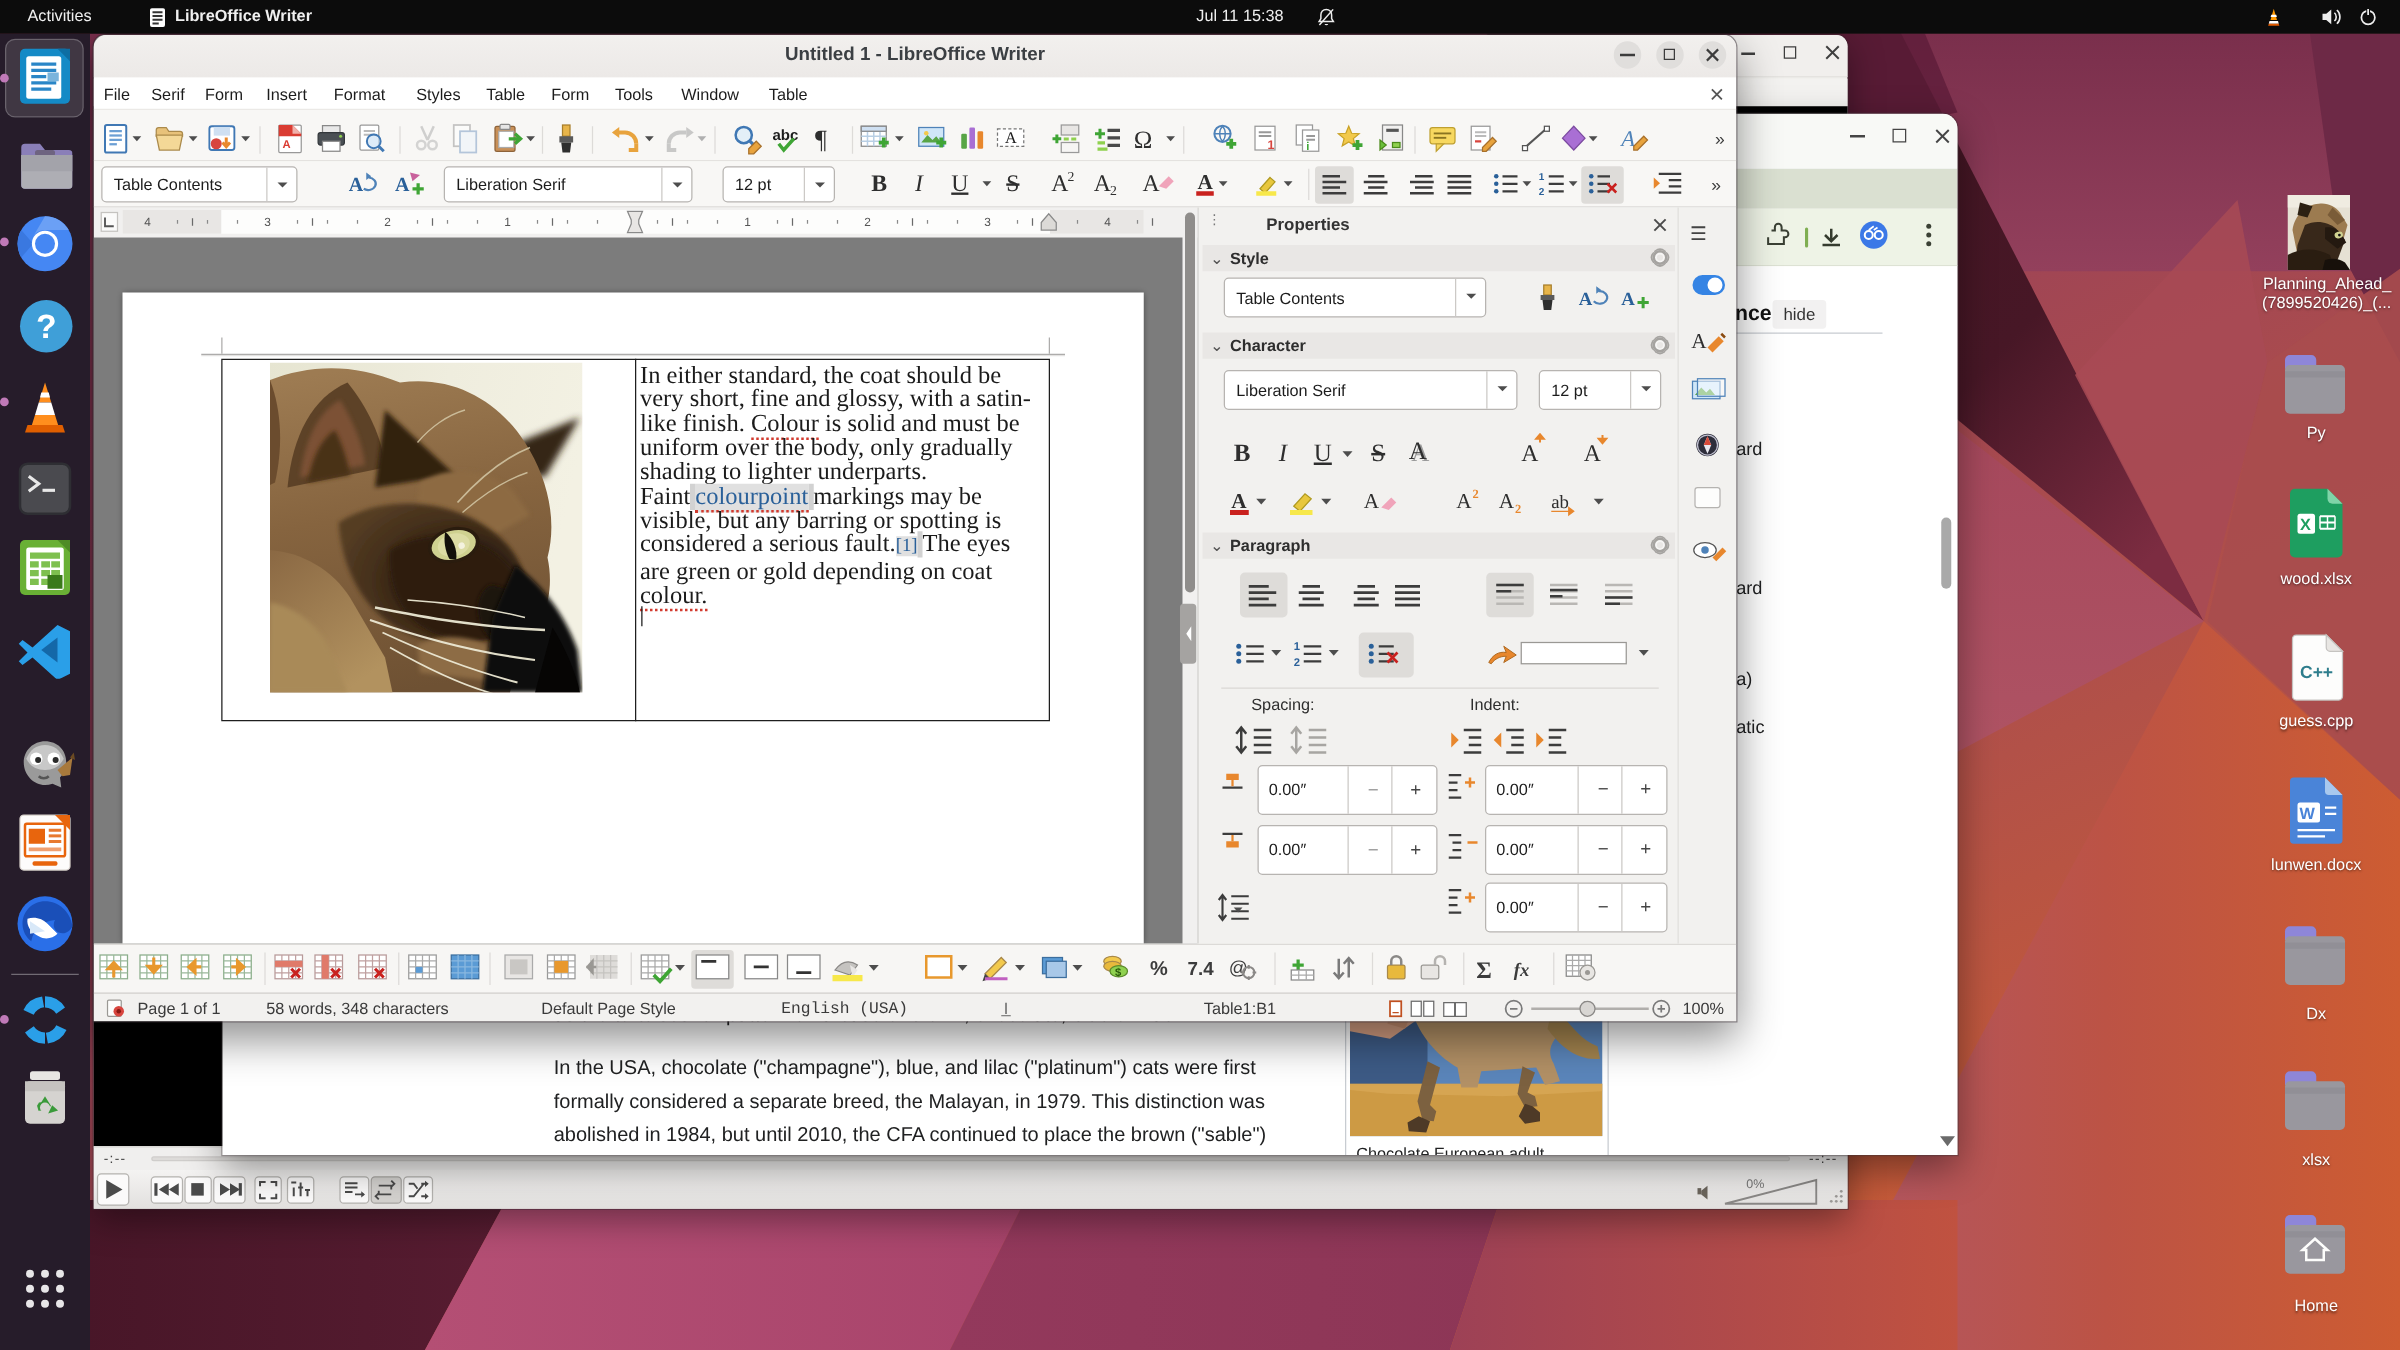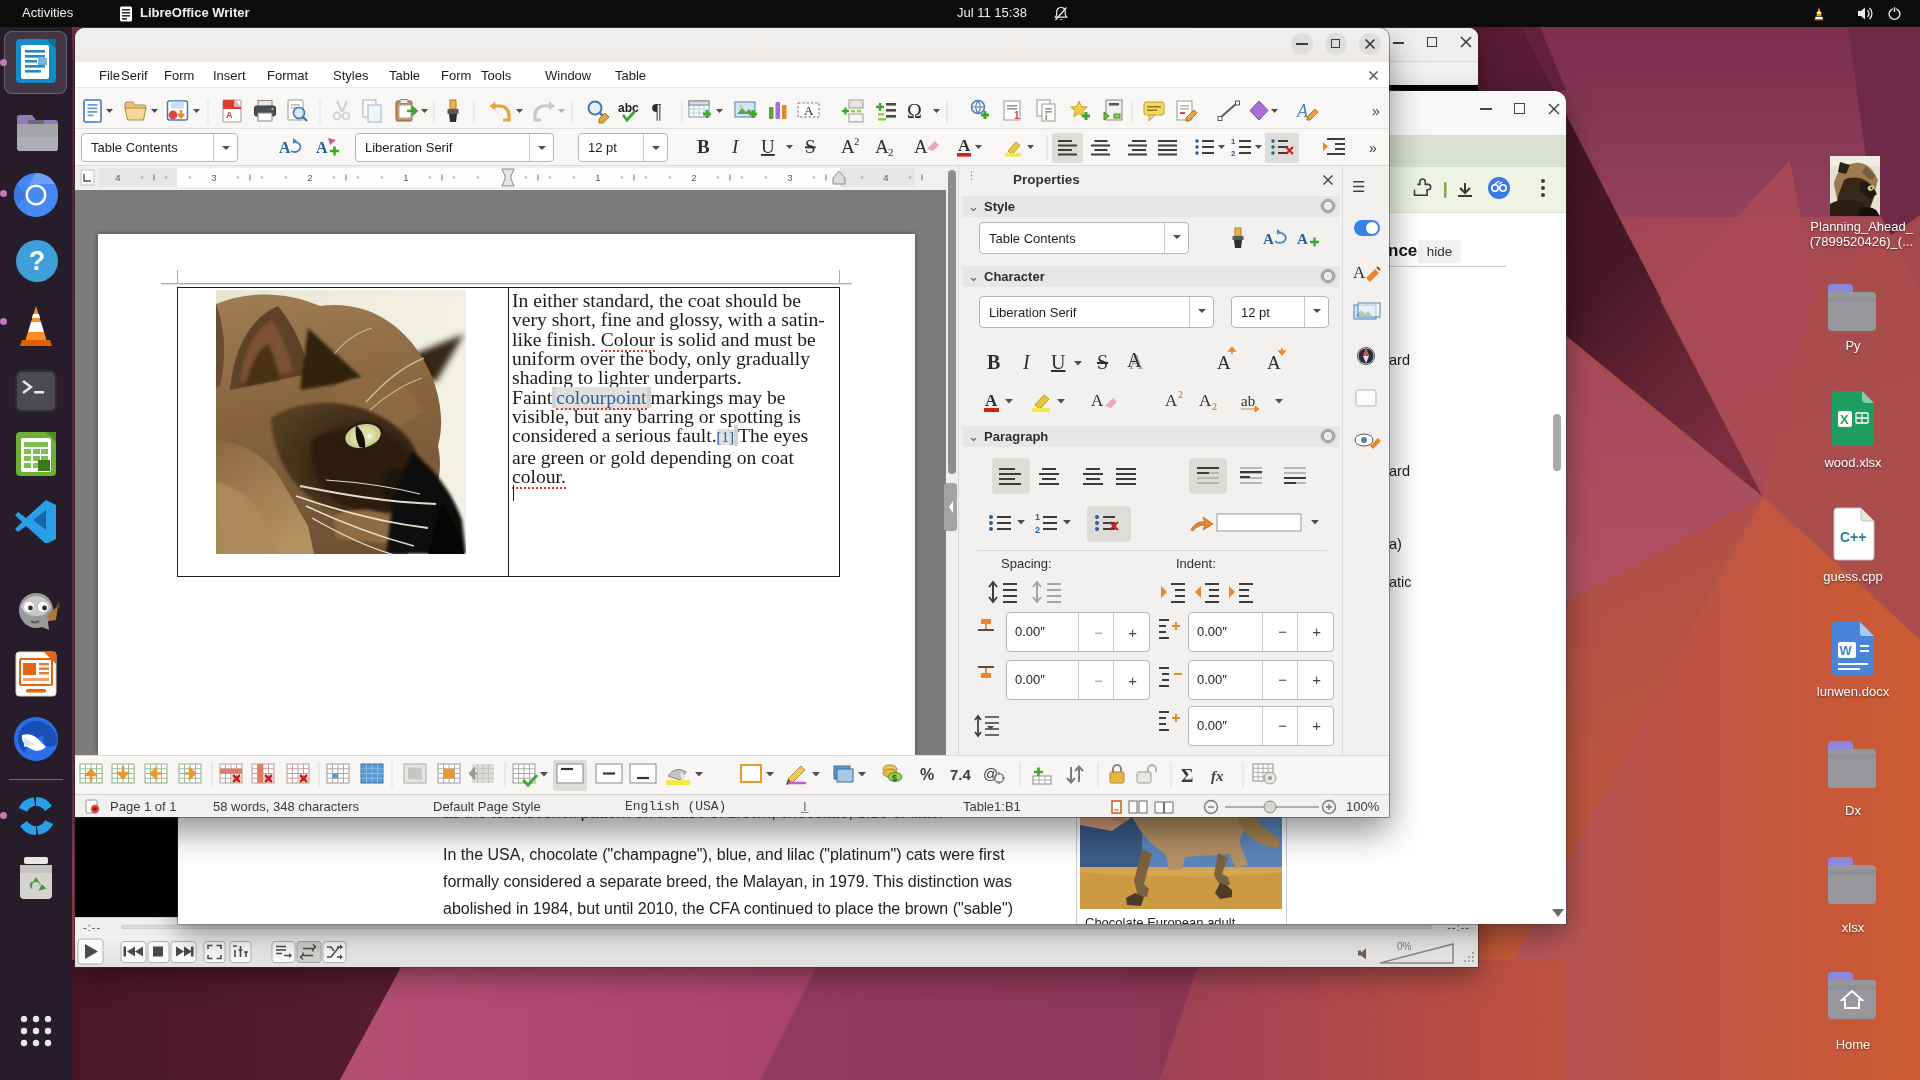--- a/index.html
+++ b/index.html
@@ -272,40 +272,41 @@
   <path d="M62 58l-8 32 4 15 9 1 2-8-5-5 8-30zM138 62l-4 22 6 11 10-1-2-8-6-3 6-16z" fill="#7c6140"></path>
   <path d="M55 102l-9 5 1 7 14 1 3-9zM140 92l-5 10 5 6 12-2v-7l-6-5z" fill="#4e3a27"></path>
   <path d="M162 14c12 10 20 26 36 32l2 10c-18 2-32-10-42-24z" fill="#a5854f"></path>
  </svg>
  <div class="abs" style="left:907px;top:824px;font-size:13px;color:#202122;">Chocolate European adult</div>
 </div>
 
 <div id="libo">
 
  <div class="abs" style="left:0;top:0;width:1314px;height:34px;background:linear-gradient(#f2f0ee,#ece9e7);border-radius:10px 10px 0 0;"></div>
+ <div class="abs" style="left:0;top:7px;width:1314px;text-align:center;font-size:15px;font-weight:bold;color:#3b3f43;">Untitled 1 - LibreOffice Writer</div>
  <div class="abs" style="left:1216px;top:5px;width:22px;height:22px;border-radius:50%;background:#e0dedc;"></div>
  <div class="abs" style="left:1250px;top:5px;width:22px;height:22px;border-radius:50%;background:#e0dedc;"></div>
  <div class="abs" style="left:1284px;top:5px;width:22px;height:22px;border-radius:50%;background:#e0dedc;"></div>
  <div class="abs" style="left:1221px;top:15px;width:12px;height:2px;background:#3c3c3c;"></div>
  <div class="abs" style="left:1256px;top:11px;width:9px;height:9px;border:1.5px solid #3c3c3c;"></div>
  <svg class="abs" style="left:1289px;top:10px;" width="12" height="12" viewBox="0 0 12 12">
       <line x1="1.5" y1="1.5" x2="10.5" y2="10.5" stroke="#3c3c3c" stroke-width="1.7"></line>
       <line x1="10.5" y1="1.5" x2="1.5" y2="10.5" stroke="#3c3c3c" stroke-width="1.7"></line>
     </svg>
 
  <div class="abs" style="left:0;top:34px;width:1314px;height:26px;background:#fff;border-bottom:1px solid #ebe9e6;font-size:13px;color:#1c1c1c;">
-  <span class="abs" style="left:8px;top:6px;margin-left:16px;">File</span>
+  <span class="abs" style="left:8px;top:6px;">File</span>
       <span class="abs" style="left:46px;top:6px;">Serif</span>
       <span class="abs" style="left:89px;top:6px;">Form</span>
       <span class="abs" style="left:138px;top:6px;">Insert</span>
       <span class="abs" style="left:192px;top:6px;">Format</span>
       <span class="abs" style="left:258px;top:6px;">Styles</span>
       <span class="abs" style="left:314px;top:6px;">Table</span>
       <span class="abs" style="left:366px;top:6px;">Form</span>
-      <span class="abs" style="left:406px;top:6px;">Tools</span>
+      <span class="abs" style="left:417px;top:6px;">Tools</span>
       <span class="abs" style="left:470px;top:6px;">Window</span>
       <span class="abs" style="left:540px;top:6px;">Table</span>
   <svg class="abs" style="left:1293px;top:8px;" width="11" height="11" viewBox="0 0 11 11">
         <line x1="1.5" y1="1.5" x2="9.5" y2="9.5" stroke="#555" stroke-width="1.4"></line>
         <line x1="9.5" y1="1.5" x2="1.5" y2="9.5" stroke="#555" stroke-width="1.4"></line>
       </svg>
  </div>
 
  <div class="abs" style="left:0;top:60px;width:1314px;height:41px;background:#f8f7f5;border-bottom:1px solid #e4e2df;"></div>
  <svg class="abs" style="left:0;top:60px;" width="1314" height="41" viewBox="0 0 1314 41">

